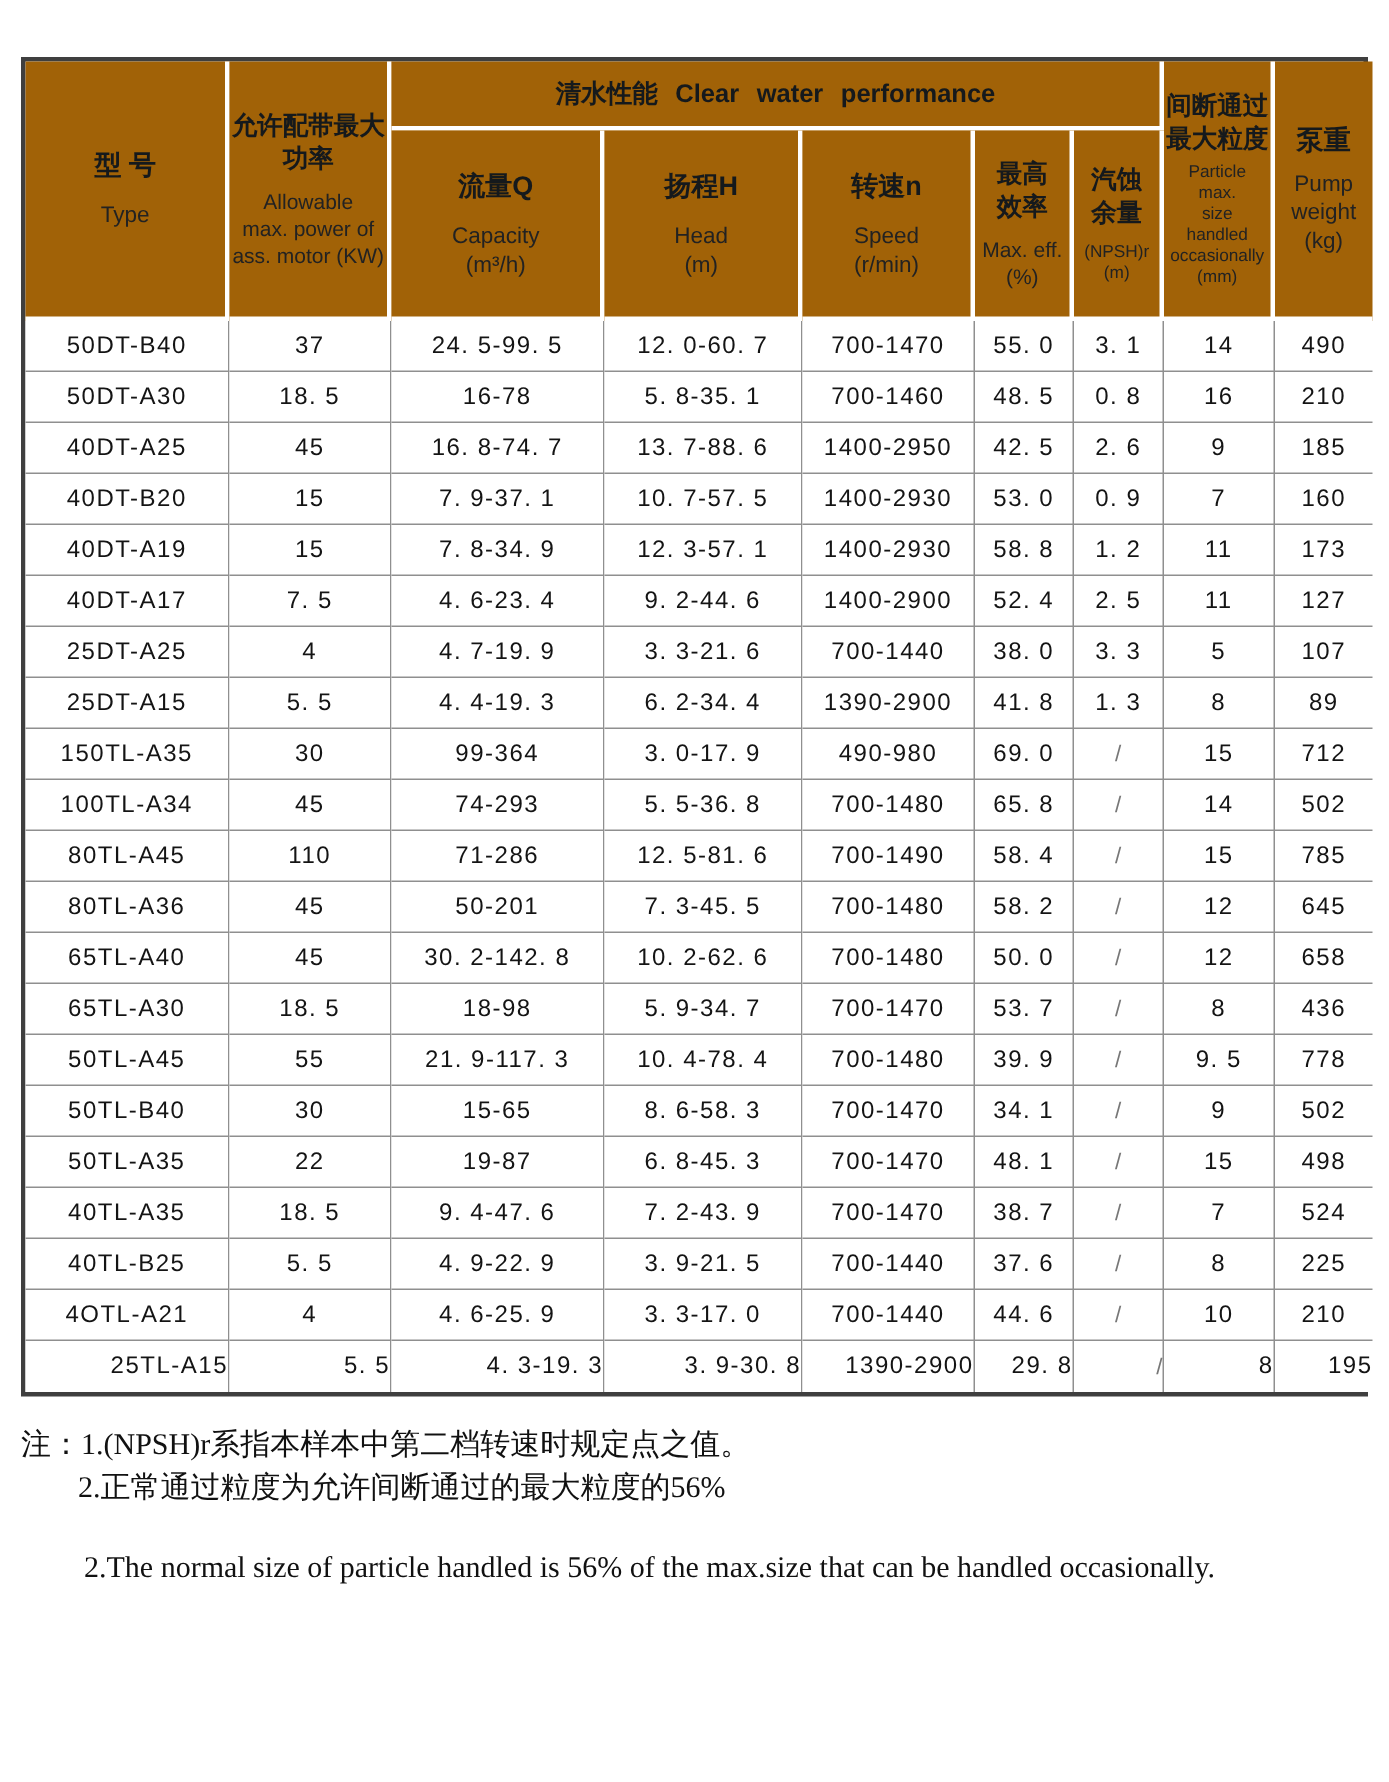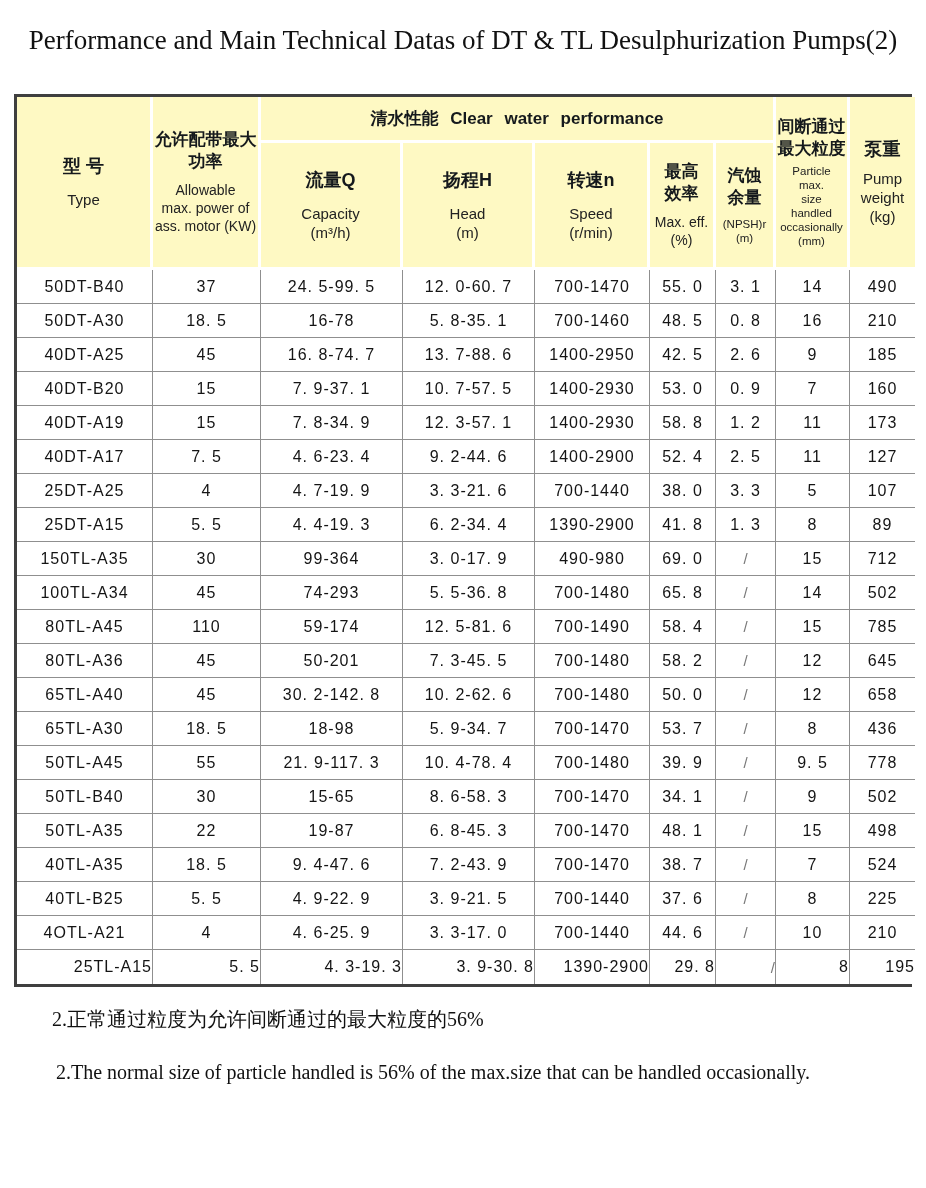--- a/index.html
+++ b/index.html
@@ -6,21 +6,21 @@
   body{width:926px;height:1188px;overflow:hidden;color:#1b1b1b;
        font-family:"Liberation Sans","DejaVu Sans",sans-serif;}
   .title-zh{margin:16px 0 0 0;text-align:center;font-size:30px;font-weight:600;
             letter-spacing:1px;color:#111;
             font-family:"Liberation Serif","DejaVu Serif",serif;}
   .title-en{margin:25px 0 0 0;text-align:center;font-size:27px;font-weight:400;color:#111;
             font-family:"Liberation Serif","DejaVu Serif",serif;}
   .tbl-wrap{margin:38px 14px 0 14px;border:3px solid #3f3f3f;background:#fff;}
   table{border-collapse:separate;border-spacing:0;table-layout:fixed;width:898px;}
   th,td{box-sizing:border-box;padding:0;}
-  thead th{background:#fef9c3;border-right:3px solid #ffffff;border-bottom:3px solid #ffffff;
+  thead th{background:#a16207;border-right:3px solid #ffffff;border-bottom:3px solid #ffffff;
            font-weight:normal;vertical-align:middle;}
   thead th.last{border-right:none;margin-left:22px;}
   tr.hrow1{height:46px;}
   tr.hrow2{height:127px;}
   .zh{font-size:18px;font-weight:600;color:#15191c;line-height:23px;}
   .zh.sm{font-size:17px;line-height:22px;}
   .en{font-size:15px;color:#222;line-height:19px;}
   .en.sm{font-size:14px;line-height:18px;}
   .en.xs{font-size:11.5px;line-height:14px;}
   .gap8{height:8px;} .gap12{height:12px;} .gap4{height:4px;}
@@ -36,21 +36,20 @@
   .note-line{line-height:29px;}
   .indent-zh{margin-left:38px;}
   .notes-en{margin-top:24px;}
   .indent-en{margin-left:42px;}
 </style>
 </head>
 <body>
 
 <div>
 
-  <div class="title-en">Performance and Main Technical Datas of DT &amp; TL Desulphurization Pumps(2)</div>
 
   <div class="tbl-wrap">
     <table>
       <colgroup>
         <col style="width:136px">
           <col style="width:108px">
           <col style="width:142px">
         <col style="width:132px">
           <col style="width:115px">
           <col style="width:66px">
@@ -237,21 +236,21 @@
             <td>5. 5-36. 8</td>
             <td>700-1480</td>
             <td>65. 8</td>
             <td class="slash">/</td>
             <td>14</td>
             <td>502</td>
           </tr>
           <tr>
             <td>80TL-A45</td>
             <td>110</td>
-            <td>59-174</td>
+            <td>71-286</td>
             <td>12. 5-81. 6</td>
             <td>700-1490</td>
             <td>58. 4</td>
             <td class="slash">/</td>
             <td>15</td>
             <td>785</td>
           </tr>
           <tr>
             <td>80TL-A36</td>
             <td>45</td>
@@ -360,19 +359,20 @@
             <td>29. 8</td>
             <td class="slash">/</td>
             <td>8</td>
             <td>195</td>
           </tr>
         </tbody>
     </table>
   </div>
 
   <div class="notes">
+    <div class="note-line">注：1.(NPSH)r系指本样本中第二档转速时规定点之值。</div>
     <div class="note-line indent-zh">2.正常通过粒度为允许间断通过的最大粒度的56%</div>
     <div class="notes-en">
       <div class="note-line indent-en">2.The normal size of particle handled is 56% of the max.size that can be handled occasionally.</div>
     </div>
   </div>
 
 </div>
 
 </body></html>

